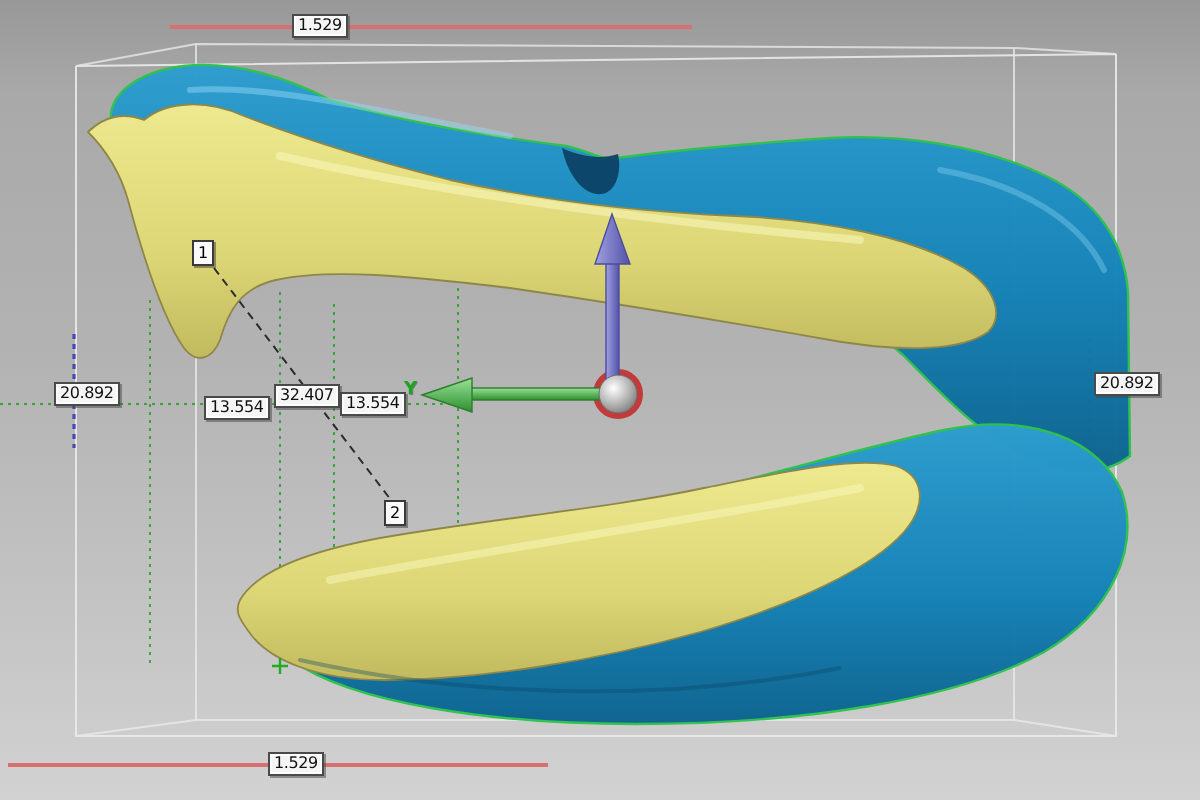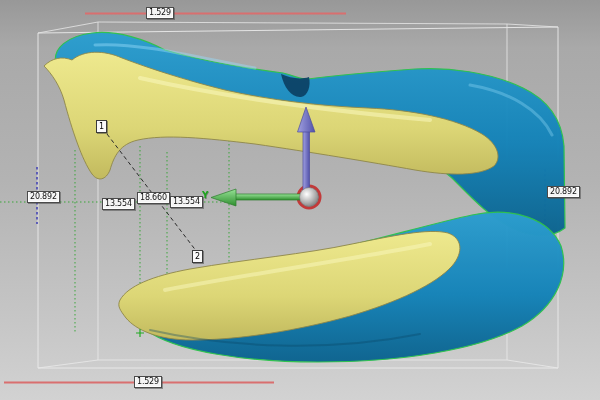--- a/index.html
+++ b/index.html
@@ -152,21 +152,21 @@
   <div class="mlabel" style="left:146px;top:7px;">1.529</div>
 
   <div class="mlabel" style="left:134px;top:376px;">1.529</div>
 
   <div class="mlabel" style="left:27px;top:191px;">20.892</div>
 
   <div class="mlabel" style="left:547px;top:186px;">20.892</div>
 
   <div class="mlabel" style="left:102px;top:198px;">13.554</div>
 
-  <div class="mlabel" style="left:137px;top:192px;">18.660</div>
+  <div class="mlabel" style="left:137px;top:192px;">32.407</div>
 
   <div class="mlabel" style="left:170px;top:196px;">13.554</div>
 
   <div class="pmark" style="left:96px;top:120px;">1</div>
 
   <div class="pmark" style="left:192px;top:250px;">2</div>
 
   <div class="ylab" style="left:202px;top:190px;">Y</div>
 
 </div>

